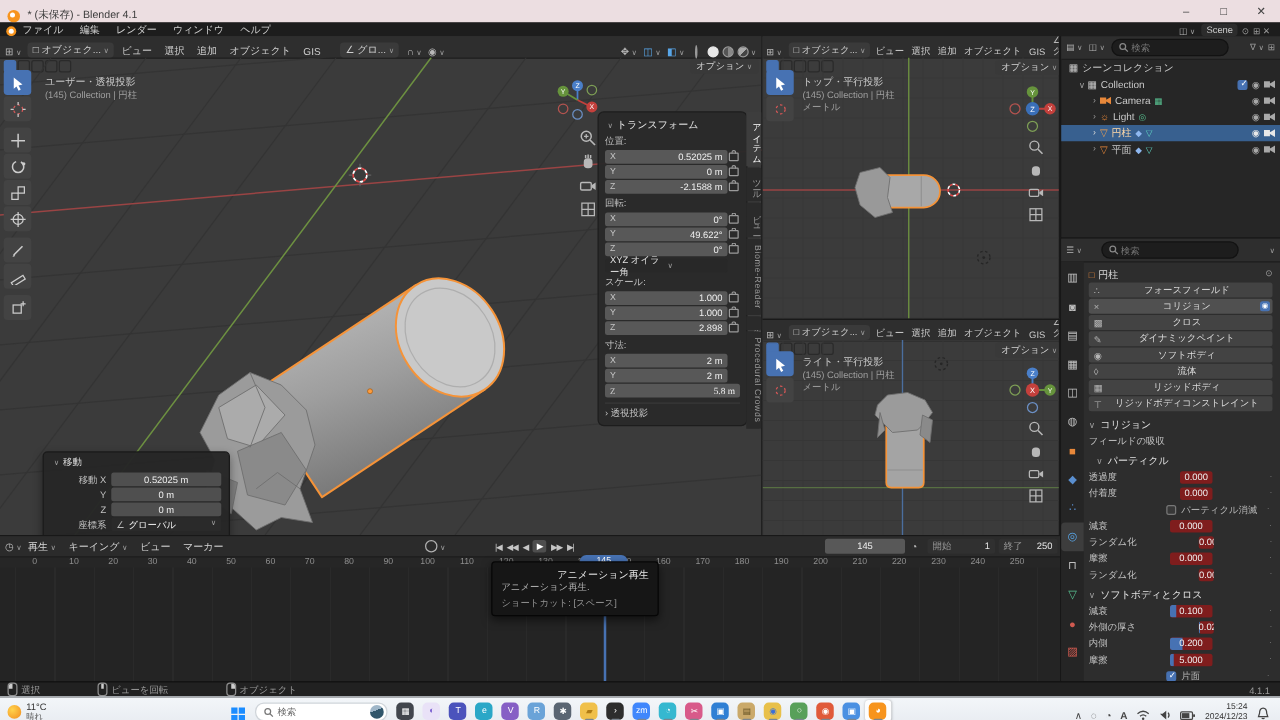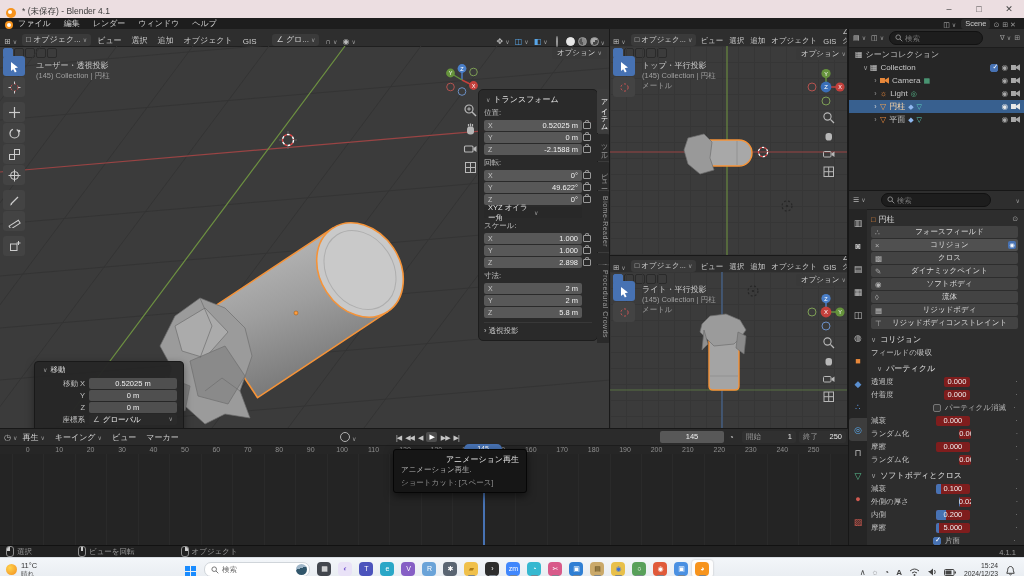--- a/index.html
+++ b/index.html
@@ -494,21 +494,21 @@
               <span class="tval">2 m</span>
             </span>
           </div>
           <div class="trow">
             <span class="tfield" style="margin-right:10px;">
               <span class="taxis">Y</span>
               <span class="tval">2 m</span>
             </span>
           </div>
           <div class="trow">
-            <span class="tfield" style="margin-right:10px;">
+            <span class="tfield" style="font-family:Liberation Serif, serif;">
               <span class="taxis">Z</span>
               <span class="tval">5.8 m</span>
             </span>
           </div>
         </div>
       <div class="np-collapsed">› <span>透視投影</span></div>
     </div>
 
     <div class="abs" id="ntabs">
 

